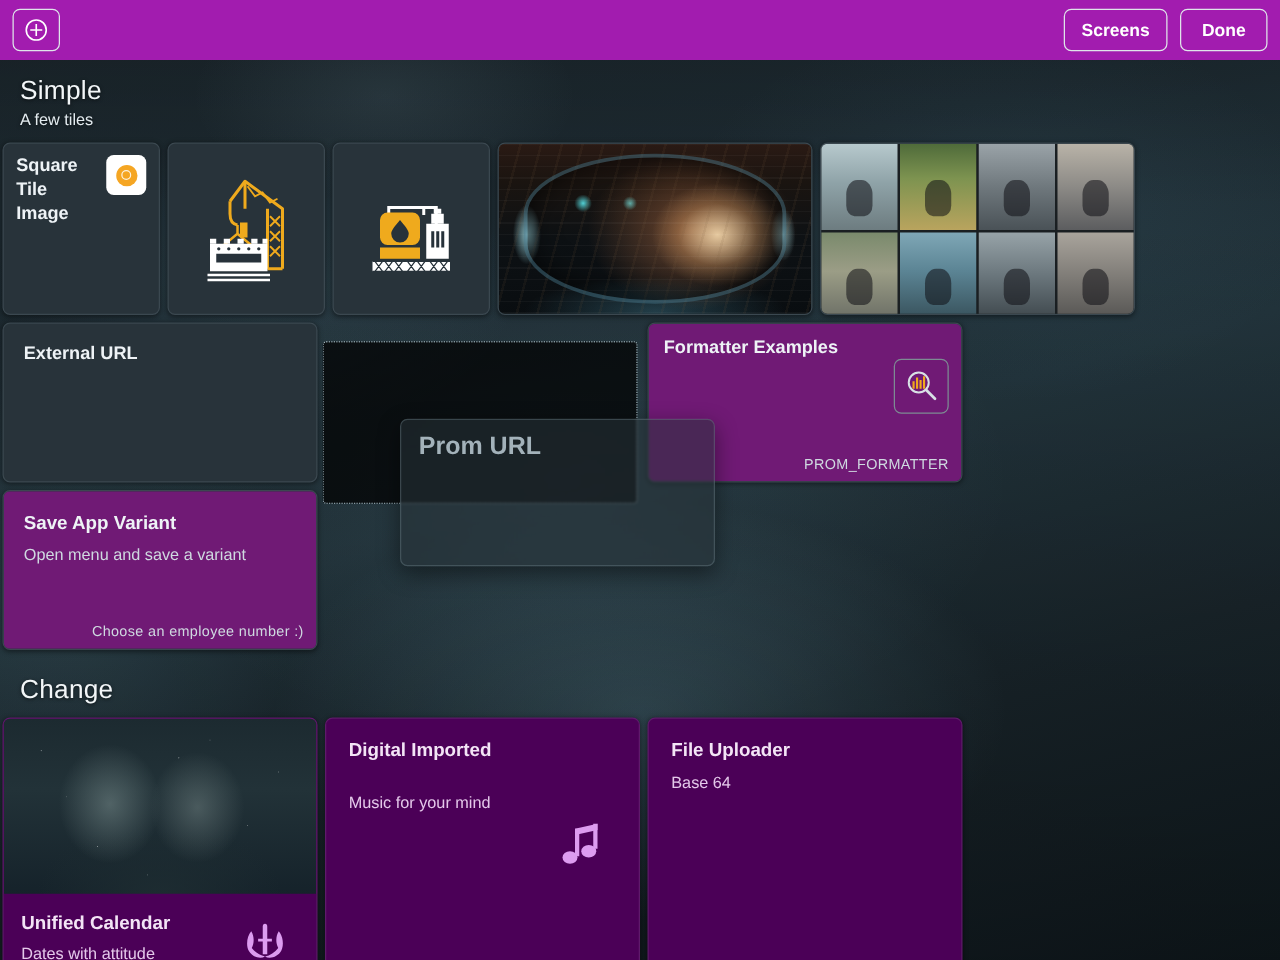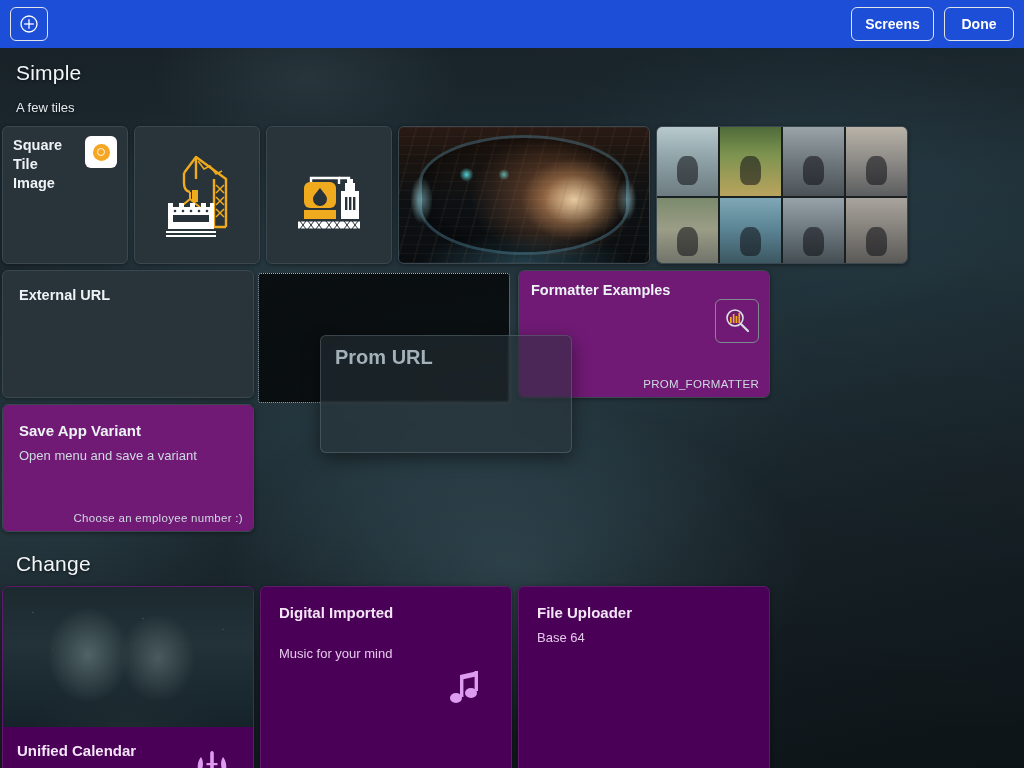--- a/index.html
+++ b/index.html
@@ -31,21 +31,21 @@
     background:
       radial-gradient(ellipse 220px 120px at 30% 10%, rgba(160,200,215,0.10), rgba(0,0,0,0) 70%),
       linear-gradient(to bottom, rgba(0,0,0,0.18), rgba(0,0,0,0.0) 22%, rgba(0,0,0,0.25) 100%);
   }
 
   
   #header {
     position: absolute;
     left: 0; top: 0;
     width: 1024px; height: 48px;
-    background: #1d4ed8;
+    background: #a21caf;
     z-index: 40;
   }
   .hdr-btn {
     position: absolute;
     border: 1px solid #dfe5ea;
     border-radius: 6px;
     background: transparent;
     color: #ffffff;
     font-family: "Liberation Sans", sans-serif;
     font-size: 14px;
@@ -76,21 +76,21 @@
     font-size: 21px;
     font-weight: normal;
     letter-spacing: 0.2px;
     line-height: 26px;
     text-shadow: 0 1px 3px rgba(0,0,0,0.6);
   }
   .group-sub {
     color: #e3ebef;
     font-size: 13px;
     line-height: 18px;
-    margin-top: 13px;
+    margin-top: 1px;
     text-shadow: 0 1px 3px rgba(0,0,0,0.6);
   }
 
   .tile-row {
     display: flex;
     flex-wrap: wrap;
     gap: 6px 6px;
     padding: 0 0 0 2px;
     margin-top: 9px;
   }

